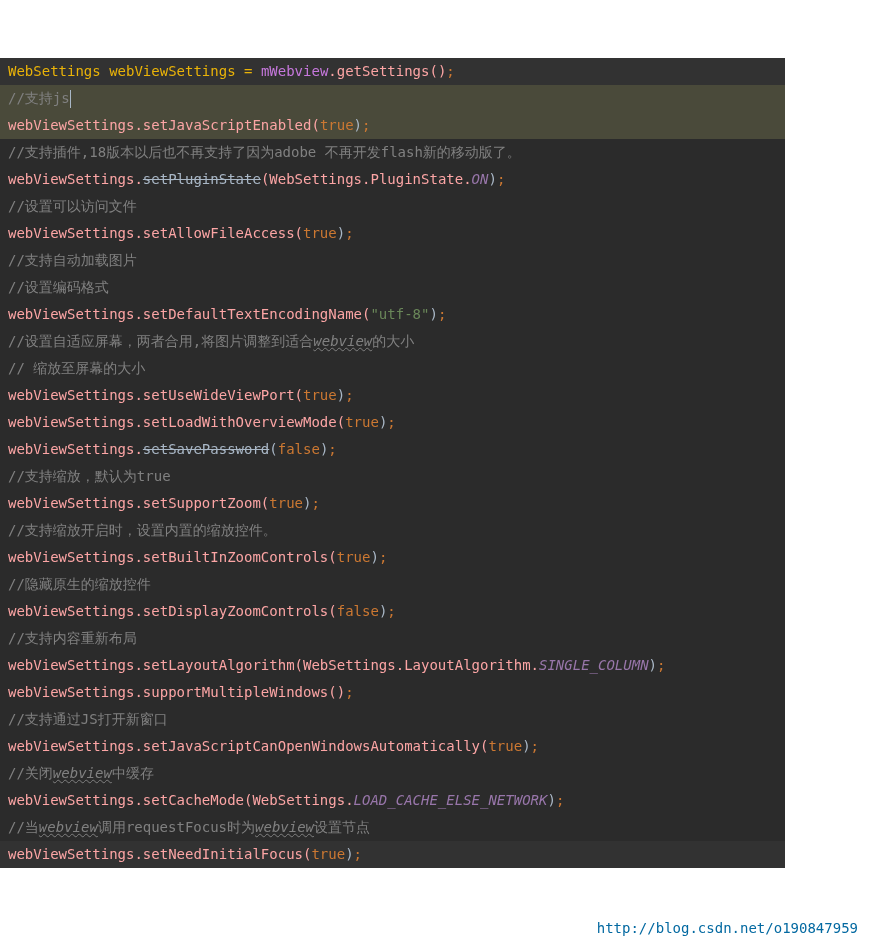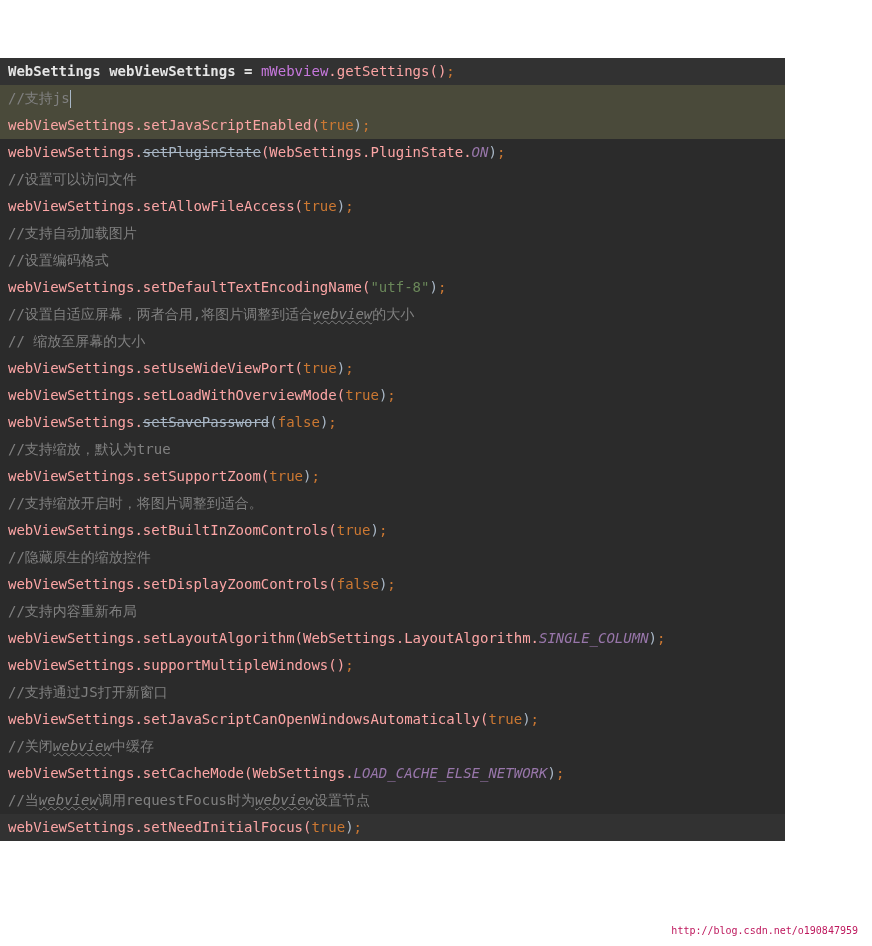--- a/index.html
+++ b/index.html
@@ -33,22 +33,21 @@
       background: #323232;
     }
     .line-yellow {
       background: #4a4a3a;
     }
     .comment {
       color: #808080;
       text-align: right;
     }
     .keyword-var {
-      color: #e5e5e5;
-      font-weight: bold;
+      color: #eab308;
     }
     .member {
       color: #c678dd;
     }
     .method {
       color: #fca5a5;
     }
     .bool {
       color: #cc7832;
     }
@@ -81,46 +80,47 @@
       display: inline-block;
       width: 1px;
       height: 18px;
       background: #a9b7c6;
       vertical-align: middle;
     }
     .watermark {
       position: absolute;
       bottom: 10px;
       right: 14px;
-      color: #be185d;
-      font-size: 10px;
+      color: #0369a1;
+      font-size: 14px;
       font-family: 'Consolas', monospace;
     }
   </style>
 </head>
 <body>
 
 <div class="code-editor" id="editor">
     <div class="code-line highlight-line"><span class="keyword-var">WebSettings webViewSettings = </span><span class="member">mWebview</span><span class="method">.getSettings()</span><span class="semi">;</span></div>
     <div class="code-line line-yellow cursor-line"><span class="comment">//支持js</span><span class="cursor"></span></div>
     <div class="code-line line-yellow"><span class="method">webViewSettings.setJavaScriptEnabled(</span><span class="bool">true</span><span class="paren">)</span><span class="semi">;</span></div>
+    <div class="code-line "><span class="comment">//支持插件,18版本以后也不再支持了因为adobe 不再开发flash新的移动版了。</span></div>
     <div class="code-line "><span class="method">webViewSettings.</span><span class="strikethrough">setPluginState</span><span class="method">(WebSettings.PluginState.</span><span class="constant">ON</span><span class="paren">)</span><span class="semi">;</span></div>
     <div class="code-line "><span class="comment">//设置可以访问文件</span></div>
     <div class="code-line "><span class="method">webViewSettings.setAllowFileAccess(</span><span class="bool">true</span><span class="paren">)</span><span class="semi">;</span></div>
     <div class="code-line "><span class="comment">//支持自动加载图片</span></div>
     <div class="code-line "><span class="comment">//设置编码格式</span></div>
     <div class="code-line "><span class="method">webViewSettings.setDefaultTextEncodingName(</span><span class="string">"utf-8"</span><span class="paren">)</span><span class="semi">;</span></div>
     <div class="code-line "><span class="comment">//设置自适应屏幕，两者合用,将图片调整到适合</span><span class="comment wavy">webview</span><span class="comment">的大小</span></div>
     <div class="code-line "><span class="comment">// 缩放至屏幕的大小</span></div>
     <div class="code-line "><span class="method">webViewSettings.setUseWideViewPort(</span><span class="bool">true</span><span class="paren">)</span><span class="semi">;</span></div>
     <div class="code-line "><span class="method">webViewSettings.setLoadWithOverviewMode(</span><span class="bool">true</span><span class="paren">)</span><span class="semi">;</span></div>
     <div class="code-line "><span class="method">webViewSettings.</span><span class="strikethrough">setSavePassword</span><span class="paren">(</span><span class="bool">false</span><span class="paren">)</span><span class="semi">;</span></div>
     <div class="code-line "><span class="comment">//支持缩放，默认为true</span></div>
     <div class="code-line "><span class="method">webViewSettings.setSupportZoom(</span><span class="bool">true</span><span class="paren">)</span><span class="semi">;</span></div>
-    <div class="code-line "><span class="comment">//支持缩放开启时，将图片调整到适合。</span></div>
+    <div class="code-line "><span class="comment">//支持缩放开启时，设置内置的缩放控件。</span></div>
     <div class="code-line "><span class="method">webViewSettings.setBuiltInZoomControls(</span><span class="bool">true</span><span class="paren">)</span><span class="semi">;</span></div>
     <div class="code-line "><span class="comment">//隐藏原生的缩放控件</span></div>
     <div class="code-line "><span class="method">webViewSettings.setDisplayZoomControls(</span><span class="bool">false</span><span class="paren">)</span><span class="semi">;</span></div>
     <div class="code-line "><span class="comment">//支持内容重新布局</span></div>
     <div class="code-line "><span class="method">webViewSettings.setLayoutAlgorithm(WebSettings.LayoutAlgorithm.</span><span class="constant">SINGLE_COLUMN</span><span class="paren">)</span><span class="semi">;</span></div>
     <div class="code-line "><span class="method">webViewSettings.supportMultipleWindows()</span><span class="semi">;</span></div>
     <div class="code-line "><span class="comment">//支持通过JS打开新窗口</span></div>
     <div class="code-line "><span class="method">webViewSettings.setJavaScriptCanOpenWindowsAutomatically(</span><span class="bool">true</span><span class="paren">)</span><span class="semi">;</span></div>
     <div class="code-line "><span class="comment">//关闭</span><span class="comment wavy">webview</span><span class="comment">中缓存</span></div>
     <div class="code-line "><span class="method">webViewSettings.setCacheMode(WebSettings.</span><span class="constant">LOAD_CACHE_ELSE_NETWORK</span><span class="paren">)</span><span class="semi">;</span></div>

